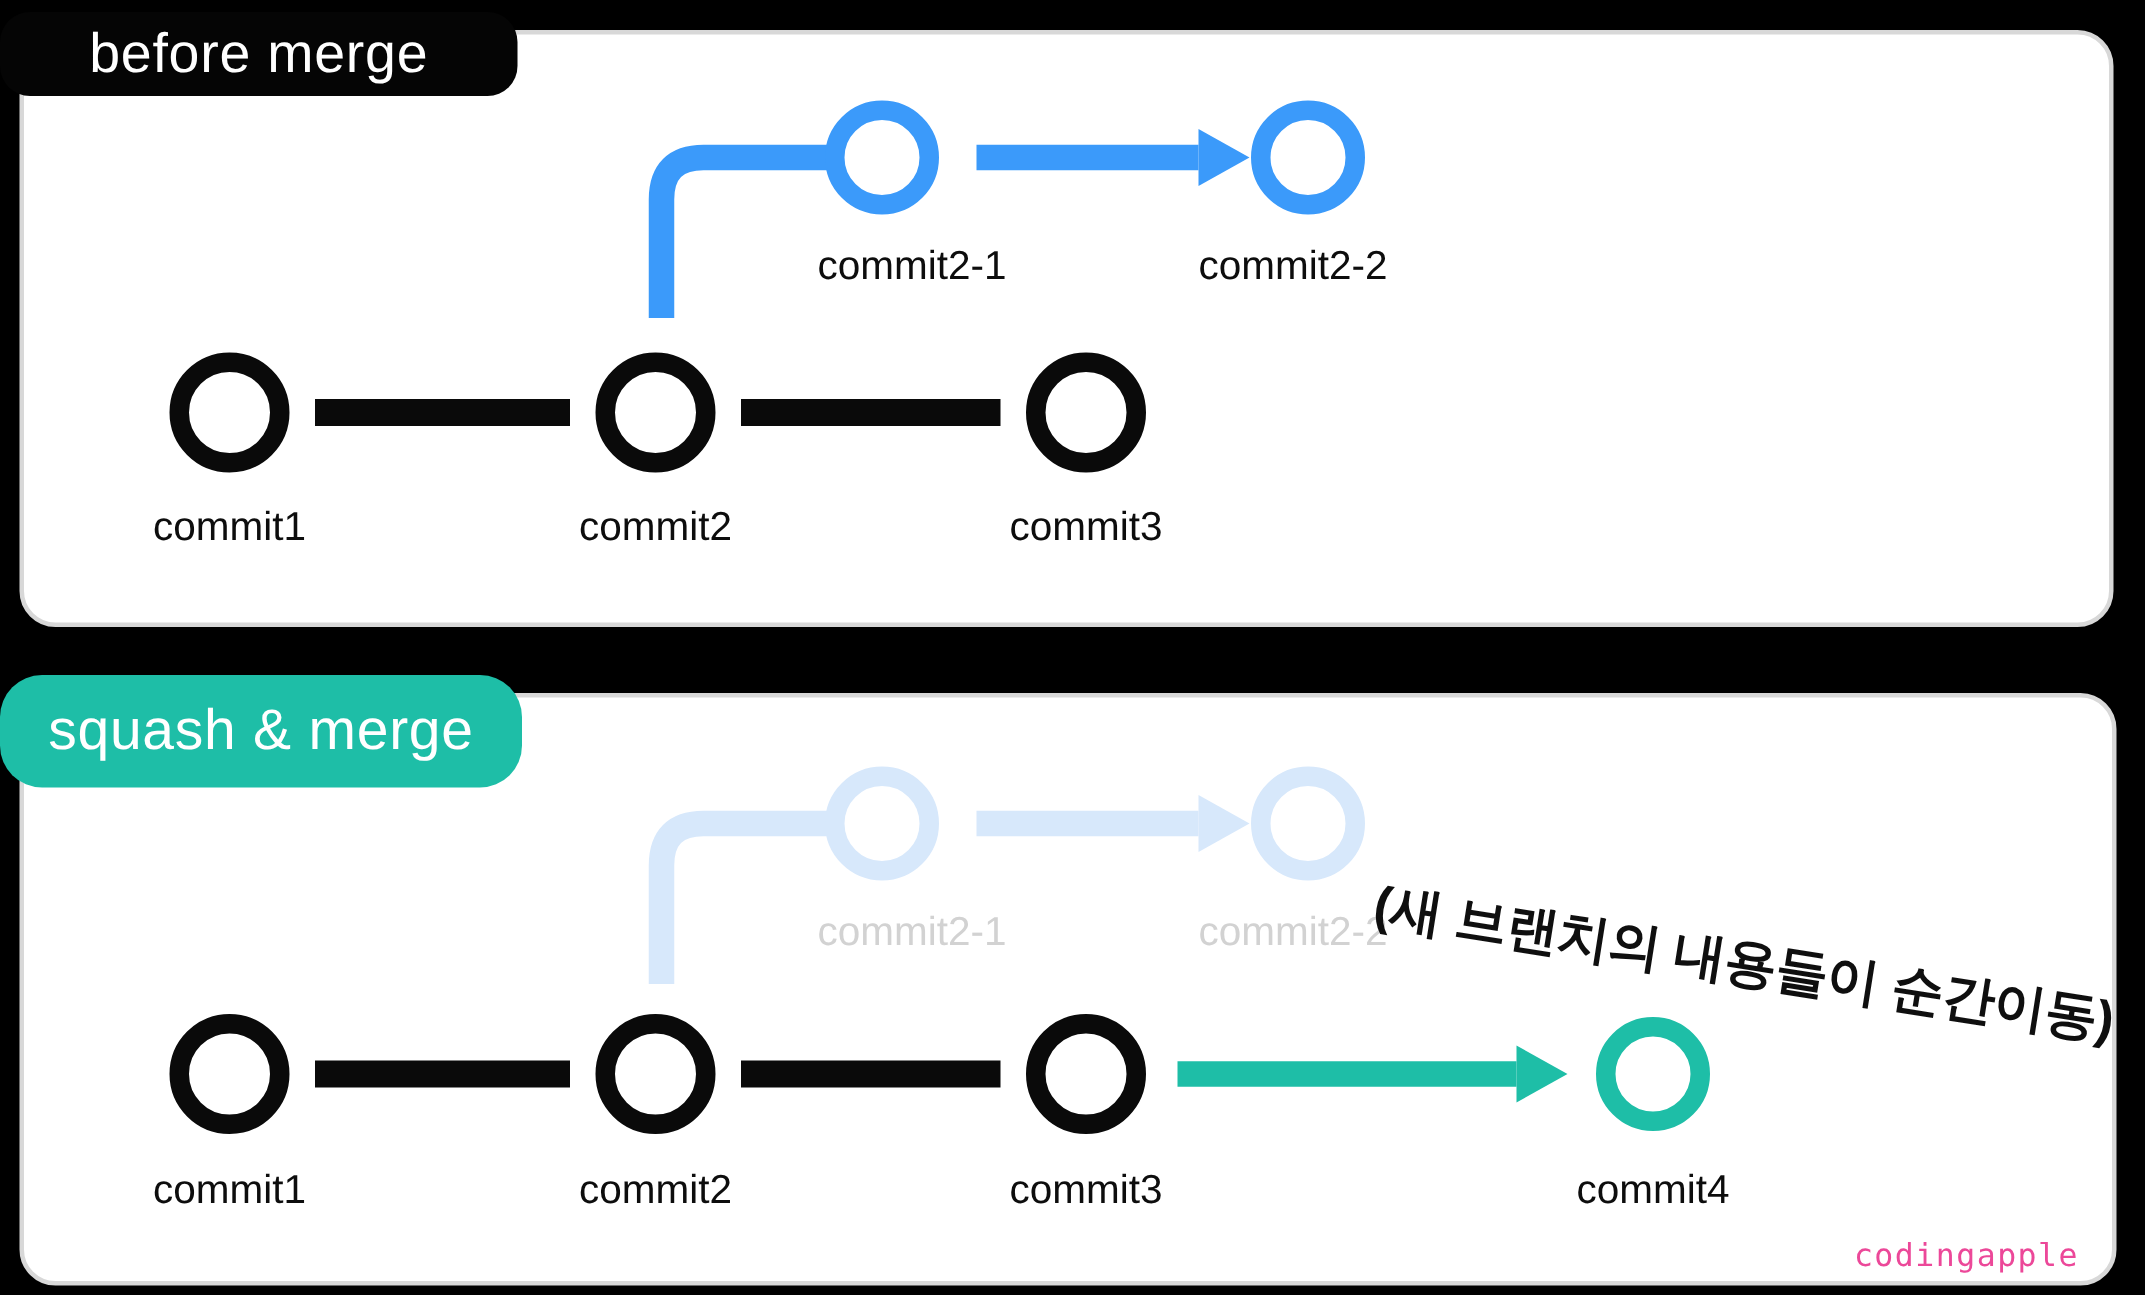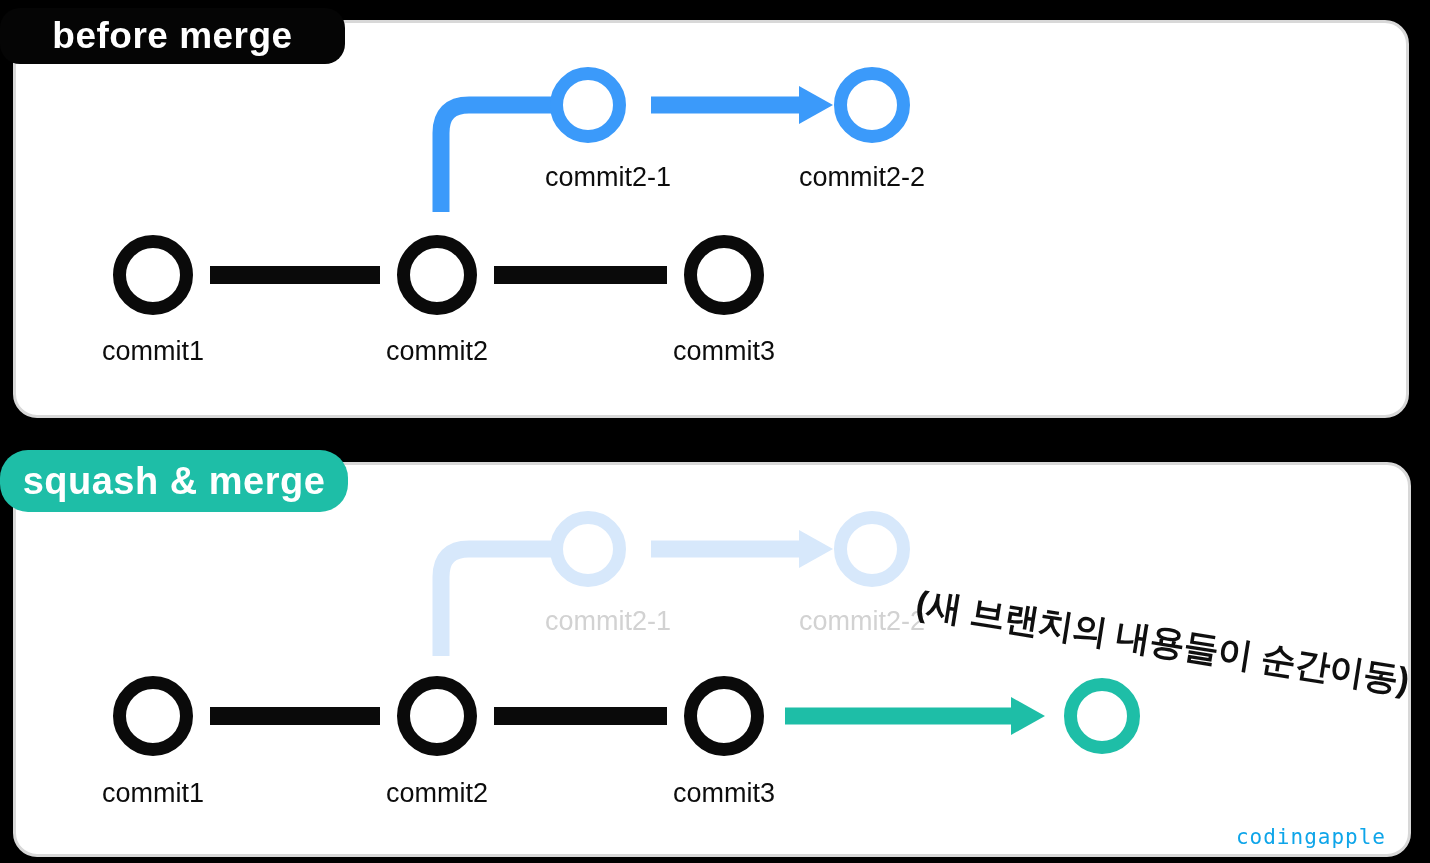--- a/index.html
+++ b/index.html
@@ -14,47 +14,47 @@
     box-sizing:border-box; z-index:1;
   }
   .panel-before { left:13px; top:20px;  width:1396px; height:398px; }
   .panel-squash { left:13px; top:462px; width:1398px; height:395px; }
 
   svg.overlay { position:absolute; left:0; top:0; z-index:2; }
 
   .badge {
     position:absolute; z-index:4;
     display:flex; align-items:center; justify-content:center;
-    color:#ffffff; font-weight:bold; letter-spacing:0.5px;
+    color:#ffffff; font-weight:normal; letter-spacing:0.5px;
   }
   .badge-before {
     left:0; top:8px; width:345px; height:56px;
     background:#050505; border-radius:20px; font-size:37px;
   }
   .badge-squash {
-    left:0; top:450px; width:348px; height:62px;
+    left:0; top:450px; width:348px; height:75px;
     background:#1ebea7; border-radius:28px; font-size:38px;
   }
 
   .clabel {
     position:absolute; z-index:3; transform:translateX(-50%);
     font-size:27px; line-height:52px; color:#0d0d0d; white-space:nowrap;
   }
   .clabel-faded { color:#d2d2d2; }
 
   .annotation {
     position:absolute; z-index:5; left:920px; top:580px;
     font-size:35px; font-weight:600; color:#0f0f0f; white-space:nowrap;
     transform:rotate(9deg); transform-origin:left top; letter-spacing:-0.5px;
   }
 
   .watermark {
     position:absolute; z-index:3; right:44px; bottom:14px;
     font-family:"DejaVu Sans Mono","Liberation Mono",monospace;
-    font-size:21px; color:#0ea5e9; letter-spacing:1px;
+    font-size:21px; color:#ec4899; letter-spacing:1px;
   }
 </style>
 </head>
 <body>
 
 <div class="canvas">
 
   <div class="panel panel-before"></div>
   <div class="panel panel-squash"></div>
 
@@ -95,20 +95,21 @@
   <div class="clabel" style="left:862px; top:151px;">commit2-2</div>
   <div class="clabel" style="left:153px; top:325px;">commit1</div>
   <div class="clabel" style="left:437px; top:325px;">commit2</div>
   <div class="clabel" style="left:724px; top:325px;">commit3</div>
 
   <div class="clabel clabel-faded" style="left:608px; top:595px;">commit2-1</div>
   <div class="clabel clabel-faded" style="left:862px; top:595px;">commit2-2</div>
   <div class="clabel" style="left:153px; top:767px;">commit1</div>
   <div class="clabel" style="left:437px; top:767px;">commit2</div>
   <div class="clabel" style="left:724px; top:767px;">commit3</div>
+  <div class="clabel" style="left:1102px; top:767px;">commit4</div>
 
   <div class="annotation">(새 브랜치의 내용들이 순간이동)</div>
 
   <div class="badge badge-before">
     <span>before merge</span>
   </div>
   <div class="badge badge-squash">
     <span>squash &amp; merge</span>
   </div>
 

